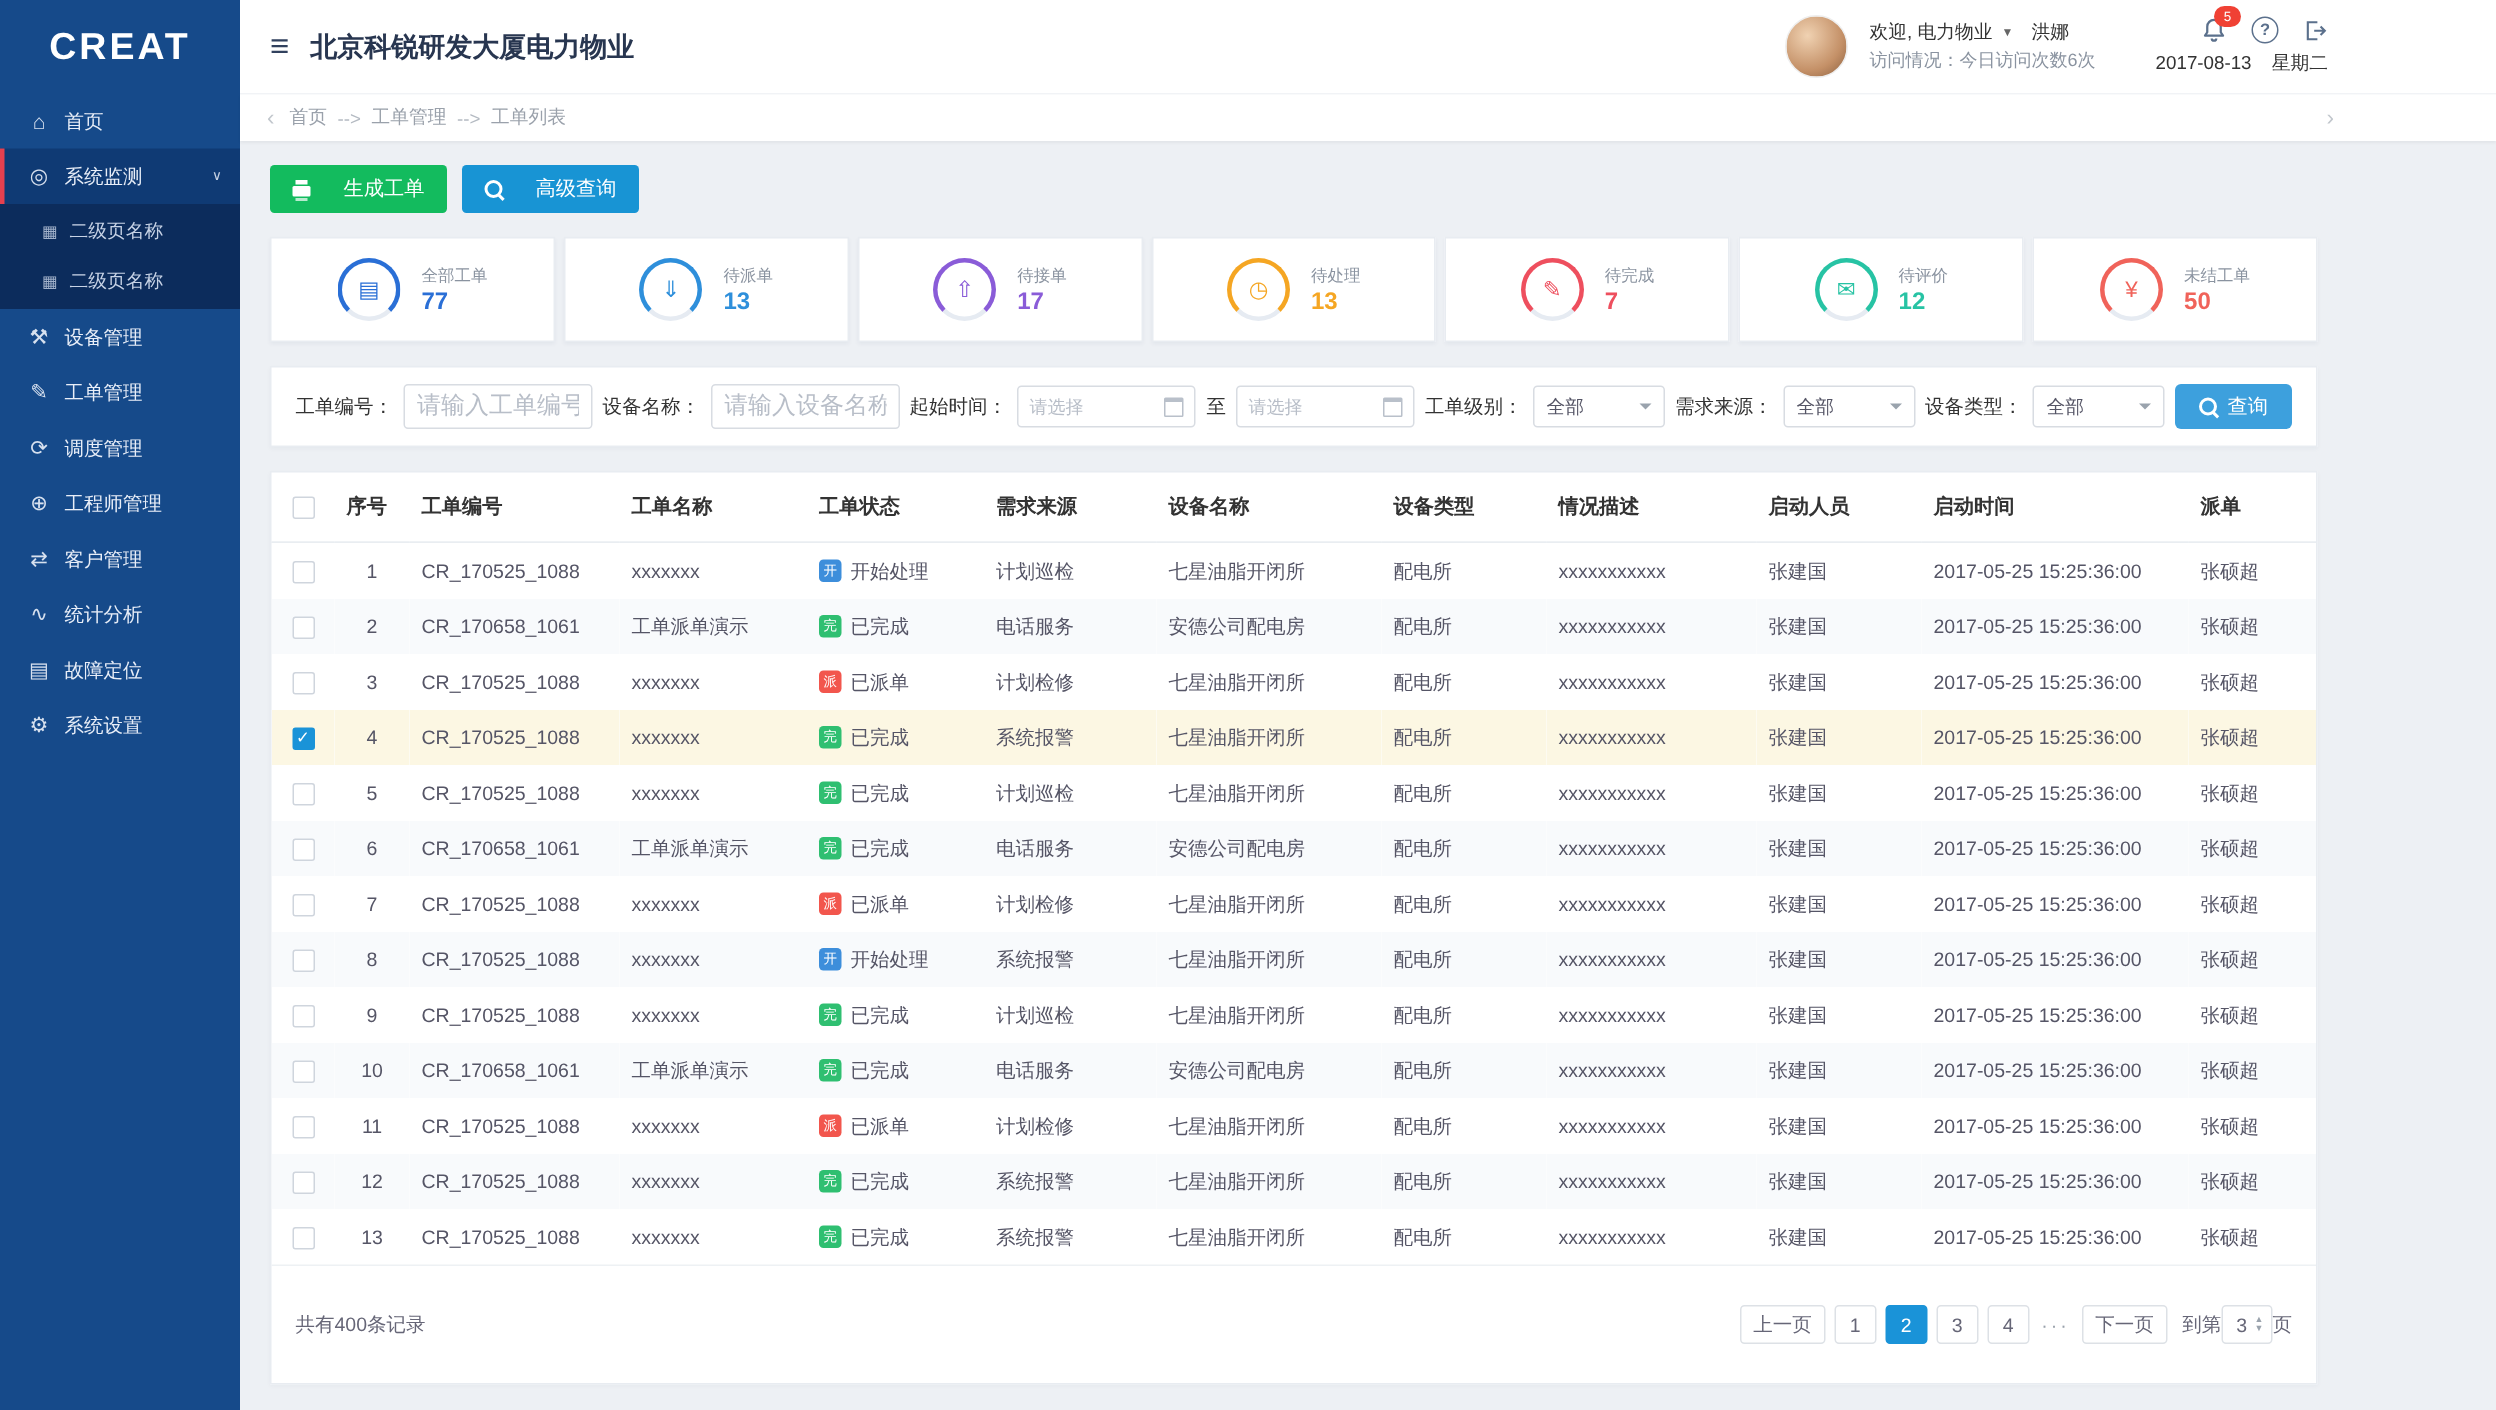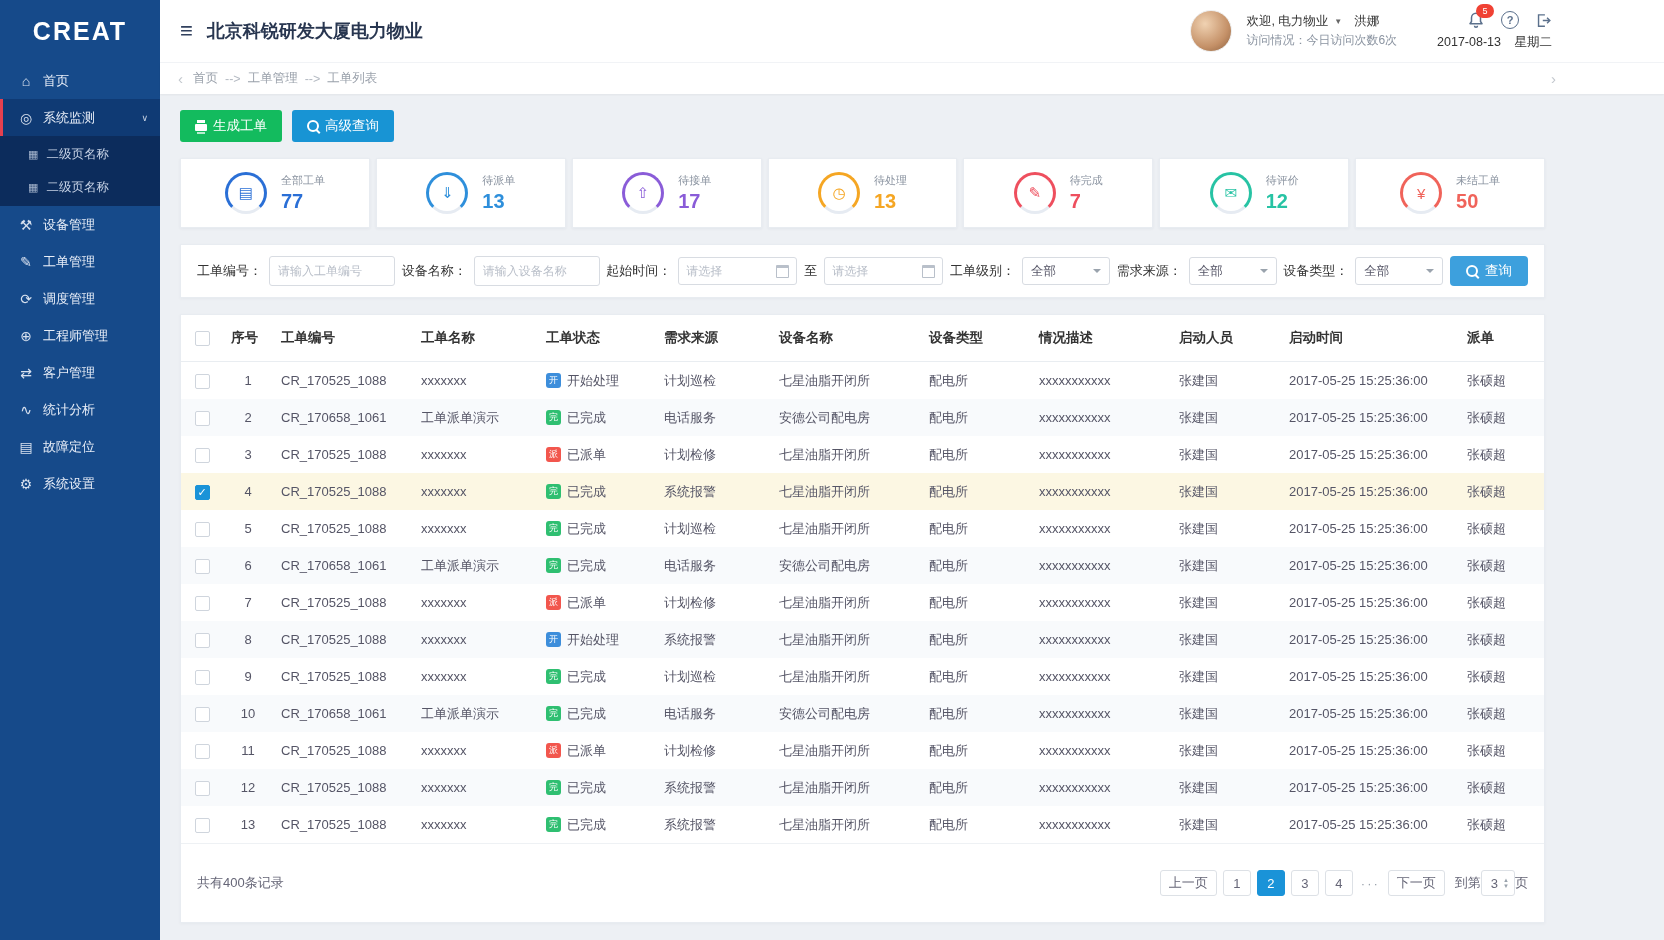--- a/index.html
+++ b/index.html
@@ -43,40 +43,40 @@
   .crumb-bar{height:31px;background:#fff;display:flex;align-items:center;padding:0 104px 0 14px;color:#9aa1ab;font-size:12.5px;box-shadow:0 1px 2px rgba(0,0,0,.05);position:relative;z-index:1}
   .crumb-chev{color:#c2c7cd;font-size:15px;cursor:pointer;padding:0 4px}
   .crumb-chev.right{margin-left:auto}
   .crumb-items{display:flex;align-items:center;gap:7px;margin-left:6px}
   .crumb-item{cursor:pointer}
   .crumb-sep{color:#b4bac2}
 
   
   .content{padding:16px 119px 0 20px}
   .action-row{display:flex;gap:10px;margin-bottom:16px}
-  .btn{display:inline-flex;align-items:center;gap:6px;height:32px;padding:0 15px;border:none;border-radius:3px;color:#fff;font-size:13.5px;cursor:pointer;font-family:inherit}
+  .btn{display:inline-flex;align-items:center;gap:22px;height:32px;padding:0 15px;border:none;border-radius:3px;color:#fff;font-size:13.5px;cursor:pointer;font-family:inherit}
   .btn-green{background:#13bb5e}
   .btn-blue{background:#1894d4}
   .print-ico{position:relative;width:12px;height:7px;background:#fff;border-radius:1px;display:inline-block;margin-top:2px}
   .print-ico::before{content:"";position:absolute;top:-4px;left:2px;width:8px;height:3px;background:#fff}
   .print-ico::after{content:"";position:absolute;bottom:-3px;left:2px;width:8px;height:2px;background:#fff;opacity:.7}
   .mag{position:relative;width:8px;height:8px;border:2px solid #fff;border-radius:50%;display:inline-block}
   .mag::after{content:"";position:absolute;width:2px;height:5px;background:#fff;right:-2px;bottom:-4px;transform:rotate(-45deg)}
 
   
   .stats-row{display:flex;gap:6px;margin-bottom:16px}
   .stat-card{flex:1;background:#fff;height:68px;display:flex;align-items:center;justify-content:center;gap:14px;border:1px solid #e8ecf1;box-shadow:0 1px 3px rgba(20,40,80,.05);cursor:pointer}
   .ring{width:42px;height:42px;border-radius:50%;border:3px solid;display:flex;align-items:center;justify-content:center;font-size:15px;box-sizing:border-box}
   .stat-label{font-size:11px;color:#8a93a0;margin-bottom:2px}
-  .stat-value{font-size:20px;font-weight:700}
+  .stat-value{font-size:16px;font-weight:700}
 
   
   .filter-bar{background:#fff;border:1px solid #e8ecf1;padding:11px 16px;display:flex;align-items:center;justify-content:space-between;box-shadow:0 1px 3px rgba(20,40,80,.04)}
   .f-group{display:inline-flex;align-items:center;gap:7px;font-size:13px;color:#333;white-space:nowrap}
-  .f-input{width:108px;height:28px;border:1px solid #d8dce2;border-radius:3px;padding:0 8px;font-size:12px;color:#555;font-family:Liberation Sans, sans-serif}
+  .f-input{width:108px;height:28px;border:1px solid #d8dce2;border-radius:3px;padding:0 8px;font-size:16px;color:#555;font-family:Liberation Sans, sans-serif}
   .f-input::placeholder{color:#b8bec8}
   .datebox{width:119px;height:28px;border:1px solid #d8dce2;border-radius:3px;display:inline-flex;align-items:center;justify-content:space-between;padding:0 7px;cursor:pointer;box-sizing:border-box}
   .datebox .ph{color:#b8bec8;font-size:12px}
   .cal{width:11px;height:9px;border:1px solid #b9c0ca;border-top:3px solid #b9c0ca;border-radius:1px;display:inline-block}
   .to-label{color:#333}
   .selectbox{width:88px;height:28px;border:1px solid #d8dce2;border-radius:3px;display:inline-flex;align-items:center;justify-content:space-between;padding:0 8px;cursor:pointer;font-size:12.5px;color:#556;box-sizing:border-box}
   .sel-caret{width:0;height:0;border:4px solid transparent;border-top-color:#9aa3ad;margin-top:4px}
   .btn-query{display:inline-flex;align-items:center;gap:7px;height:30px;padding:0 16px;background:#3da0dd;border:none;border-radius:4px;color:#fff;font-size:13.5px;cursor:pointer;font-family:inherit}
 
   

